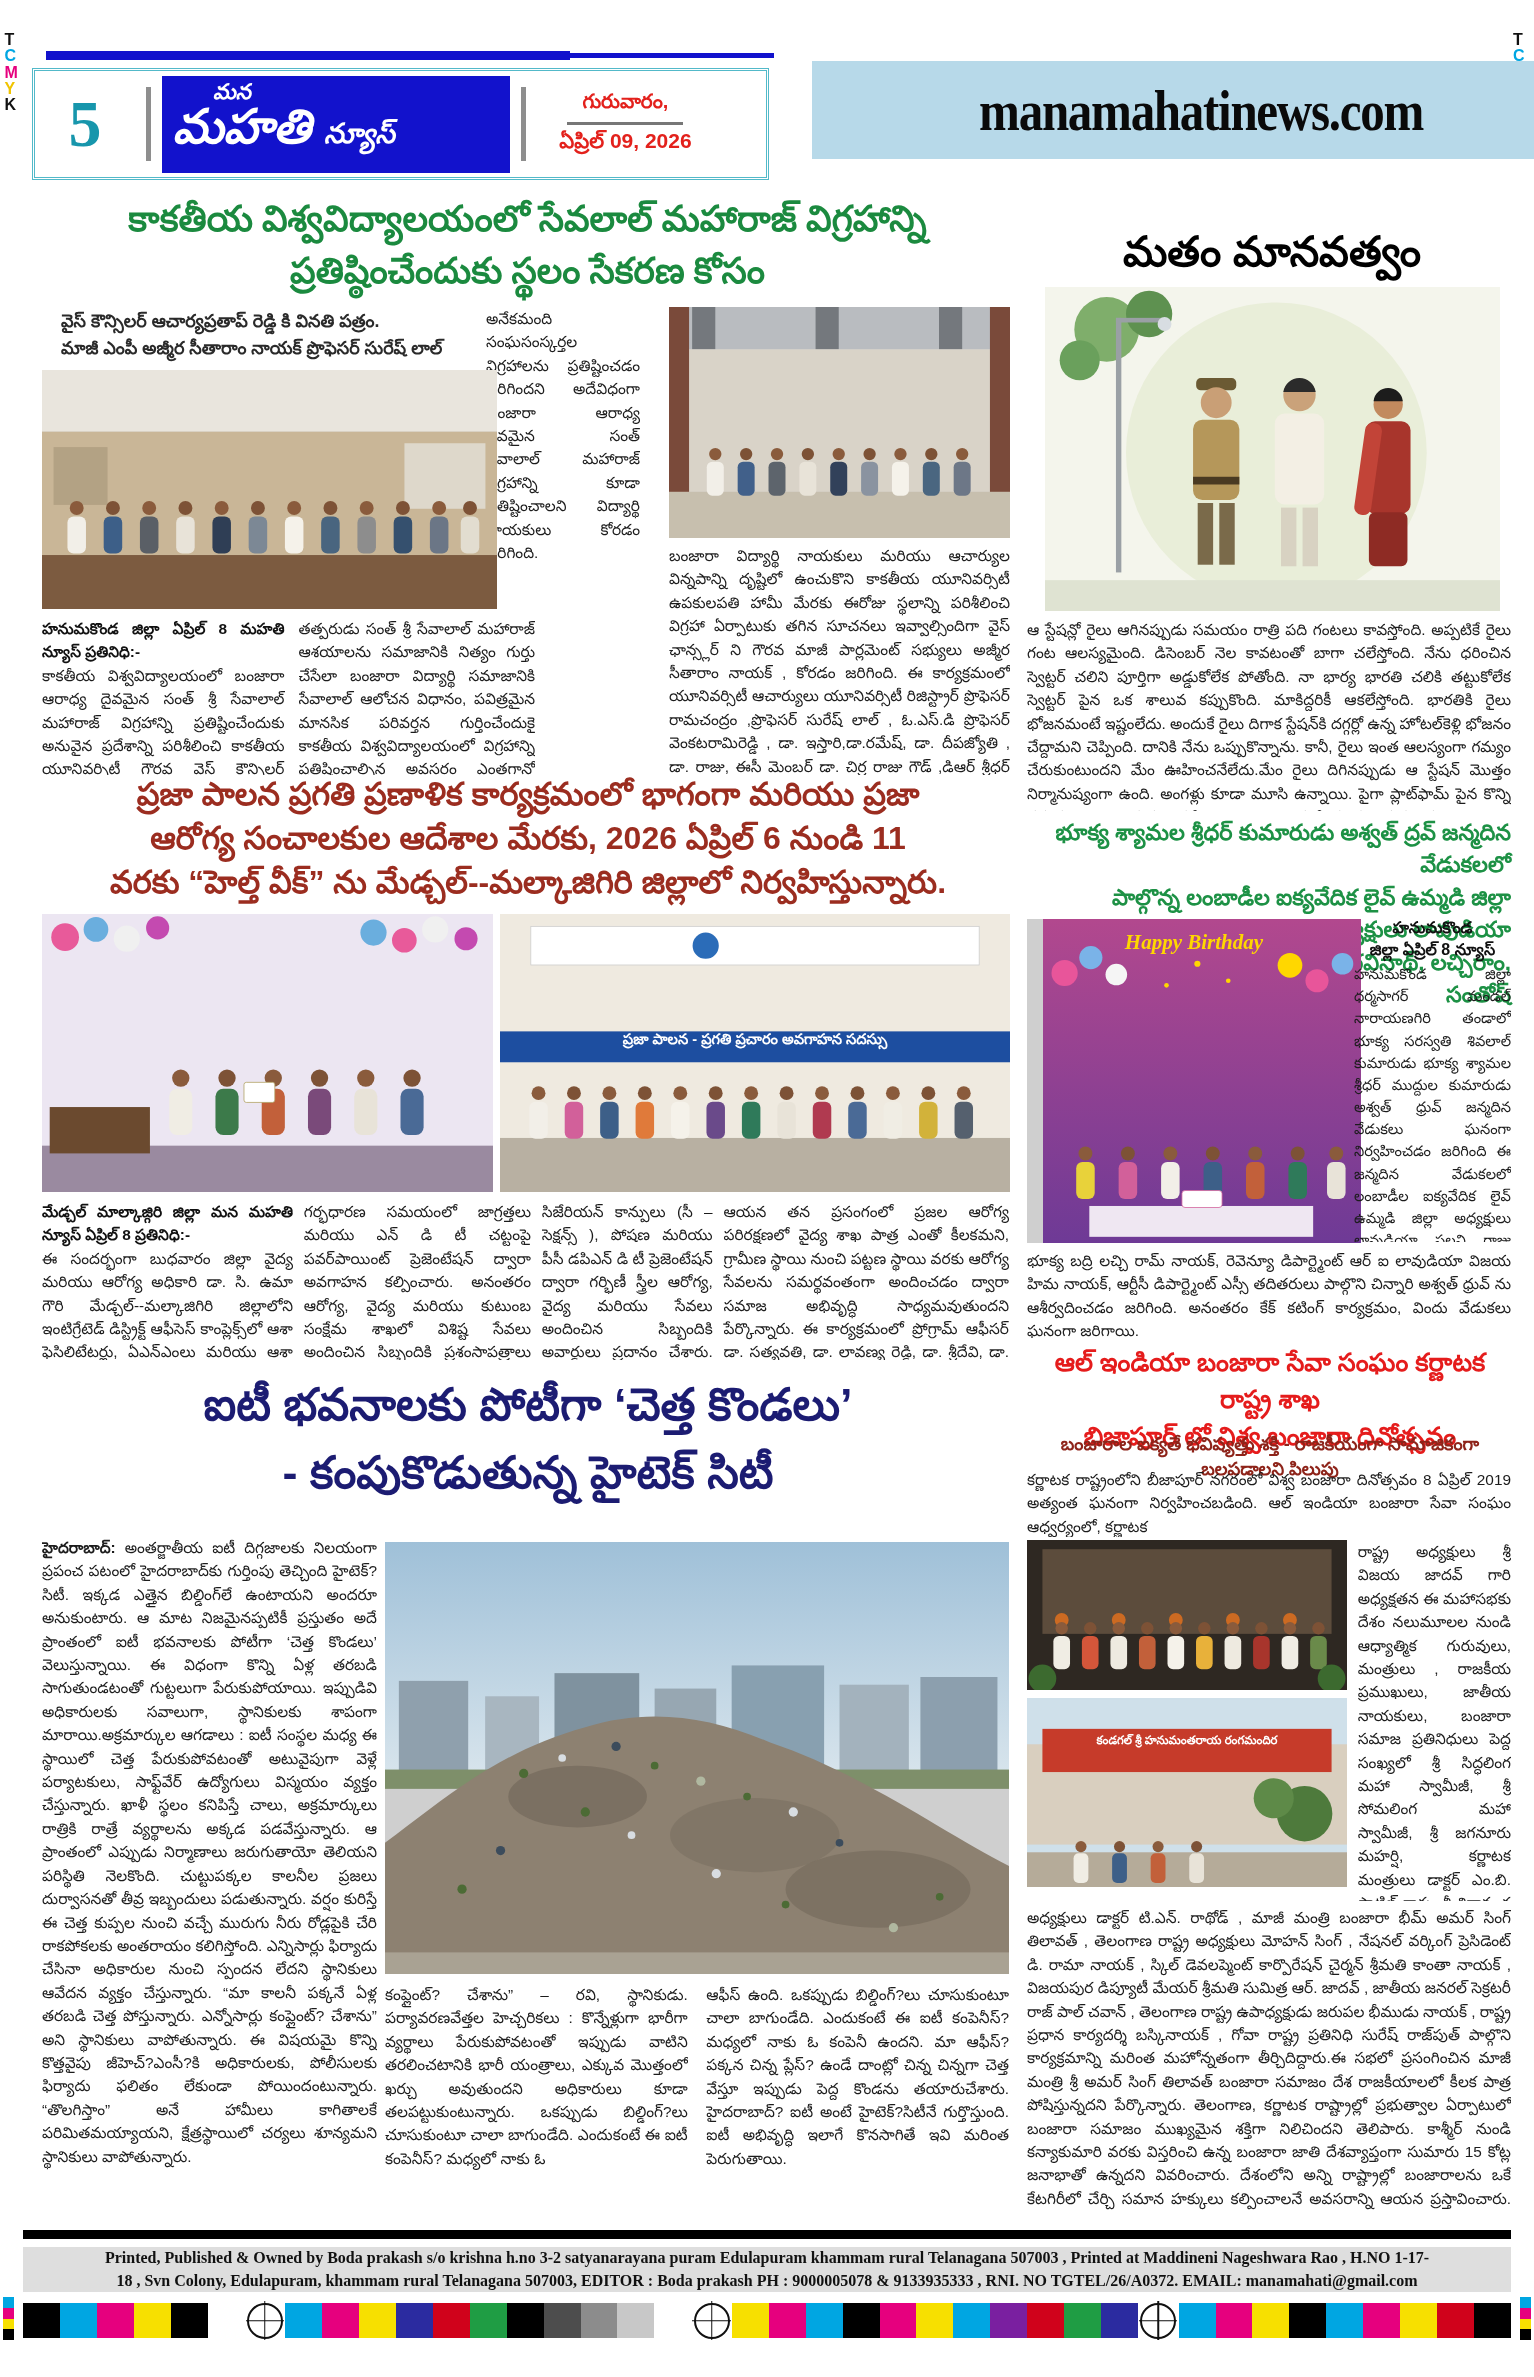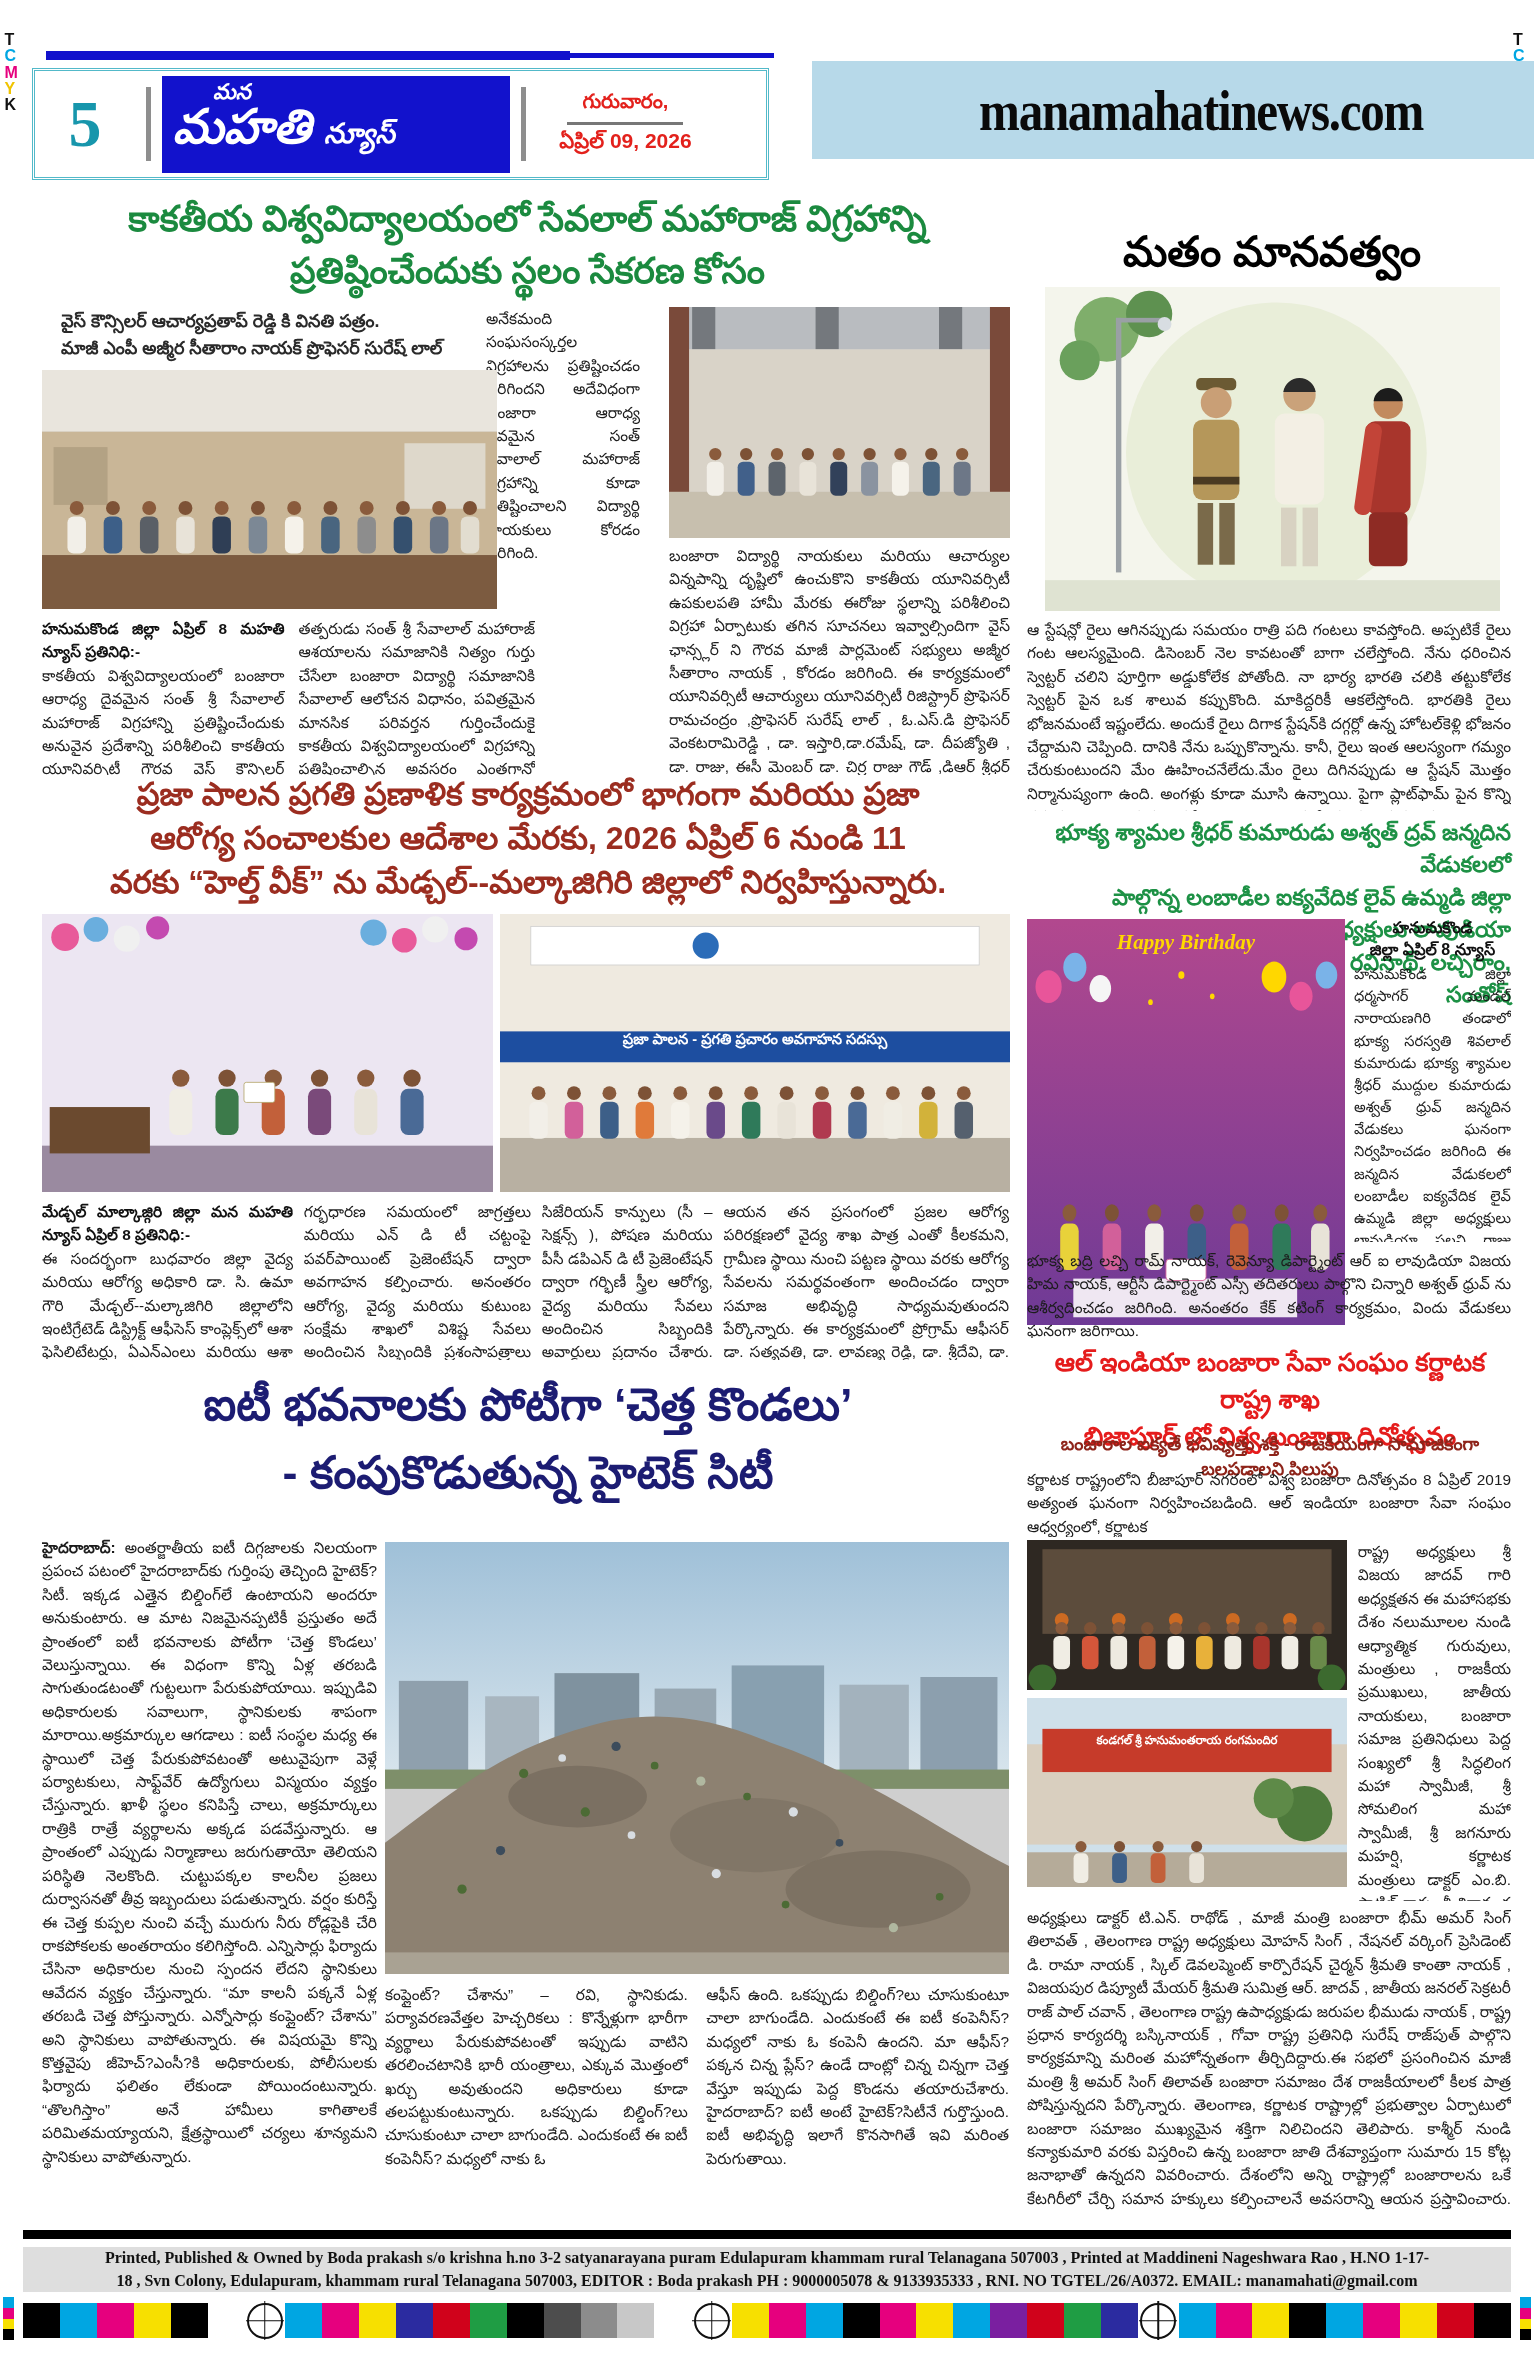--- a/index.html
+++ b/index.html
@@ -468,21 +468,21 @@
   </div>
 
   <div class="abs textblock" style="left:1027px;top:618px;width:484px;height:193px;">ఆ స్టేషన్లో రైలు ఆగినప్పుడు సమయం రాత్రి పది గంటలు కావస్తోంది. అప్పటికే రైలు గంట ఆలస్యమైంది. డిసెంబర్ నెల కావటంతో బాగా చలేస్తోంది. నేను ధరించిన స్వెట్టర్ చలిని పూర్తిగా అడ్డుకోలేక పోతోంది. నా భార్య భారతి చలికి తట్టుకోలేక స్వెట్టర్ పైన ఒక శాలువ కప్పుకొంది. మాకిద్దరికీ ఆకలేస్తోంది. భారతికి రైలు భోజనమంటే ఇష్టంలేదు. అందుకే రైలు దిగాక స్టేషన్‌కి దగ్గర్లో ఉన్న హోటల్‌కెళ్లి భోజనం చేద్దామని చెప్పింది. దానికి నేను ఒప్పుకొన్నాను. కానీ, రైలు ఇంత ఆలస్యంగా గమ్యం చేరుకుంటుందని మేం ఊహించనేలేదు.మేం రైలు దిగినప్పుడు ఆ స్టేషన్ మొత్తం నిర్మానుష్యంగా ఉంది. అంగళ్లు కూడా మూసి ఉన్నాయి. పైగా ప్లాట్‌ఫామ్ పైన కొన్ని వస్తువులు చెల్లాచెదురుగా పడి ఉన్నాయి. అది చూసి మాకు ఆశ్చర్యం కలిగింది.</div>
 
   <div class="abs sub-green" style="left:1029px;top:817px;width:482px;text-align:right;">
     <div>భూక్య శ్యామల శ్రీధర్ కుమారుడు అశ్వత్ ద్రవ్  జన్మదిన వేడుకలలో</div>
     <div>పాల్గొన్న లంబాడీల ఐక్యవేదిక లైవ్ ఉమ్మడి జిల్లా అధ్యక్షులు లావుడియా</div>
     <div>పల్లవి రాజు నాయక్, హేమా నాయక్, రవినాథ్, లచ్చిరాం, సంతోష్</div>
   </div>
 
-  <div class="photo" style="left:1027px;top:919px;width:318px;height:406px;">
+  <div class="photo" style="left:1027px;top:919px;width:318px;height:324px;padding-left:16px;">
     <svg viewBox="0 0 412 420" preserveAspectRatio="none">
       <defs>
           <linearGradient id="bg6" x1="0" y1="0" x2="0" y2="1">
             <stop offset="0" stop-color="#b2488e"></stop>
             <stop offset="1" stop-color="#6e3a96"></stop>
           </linearGradient>
         </defs>
       <rect width="412" height="420" fill="url(#bg6)"></rect>
       <g>
         <circle cx="28" cy="70" r="17" fill="#e8559a"></circle>

